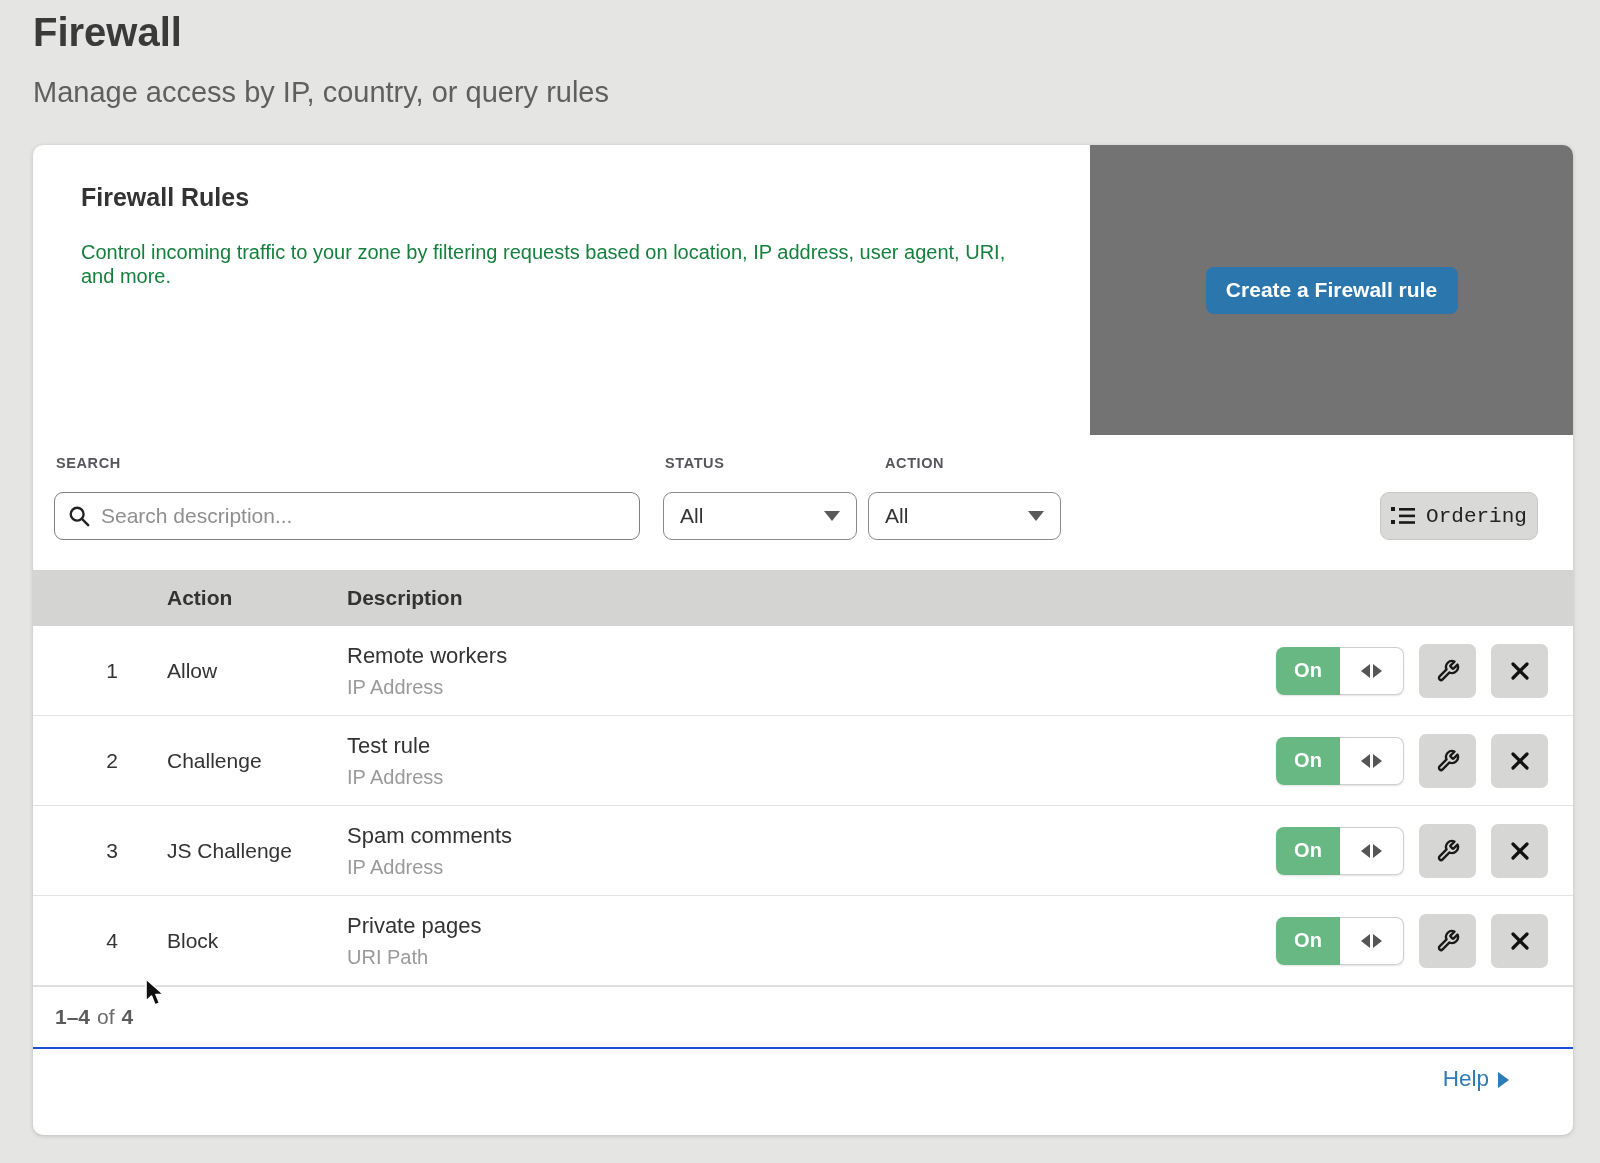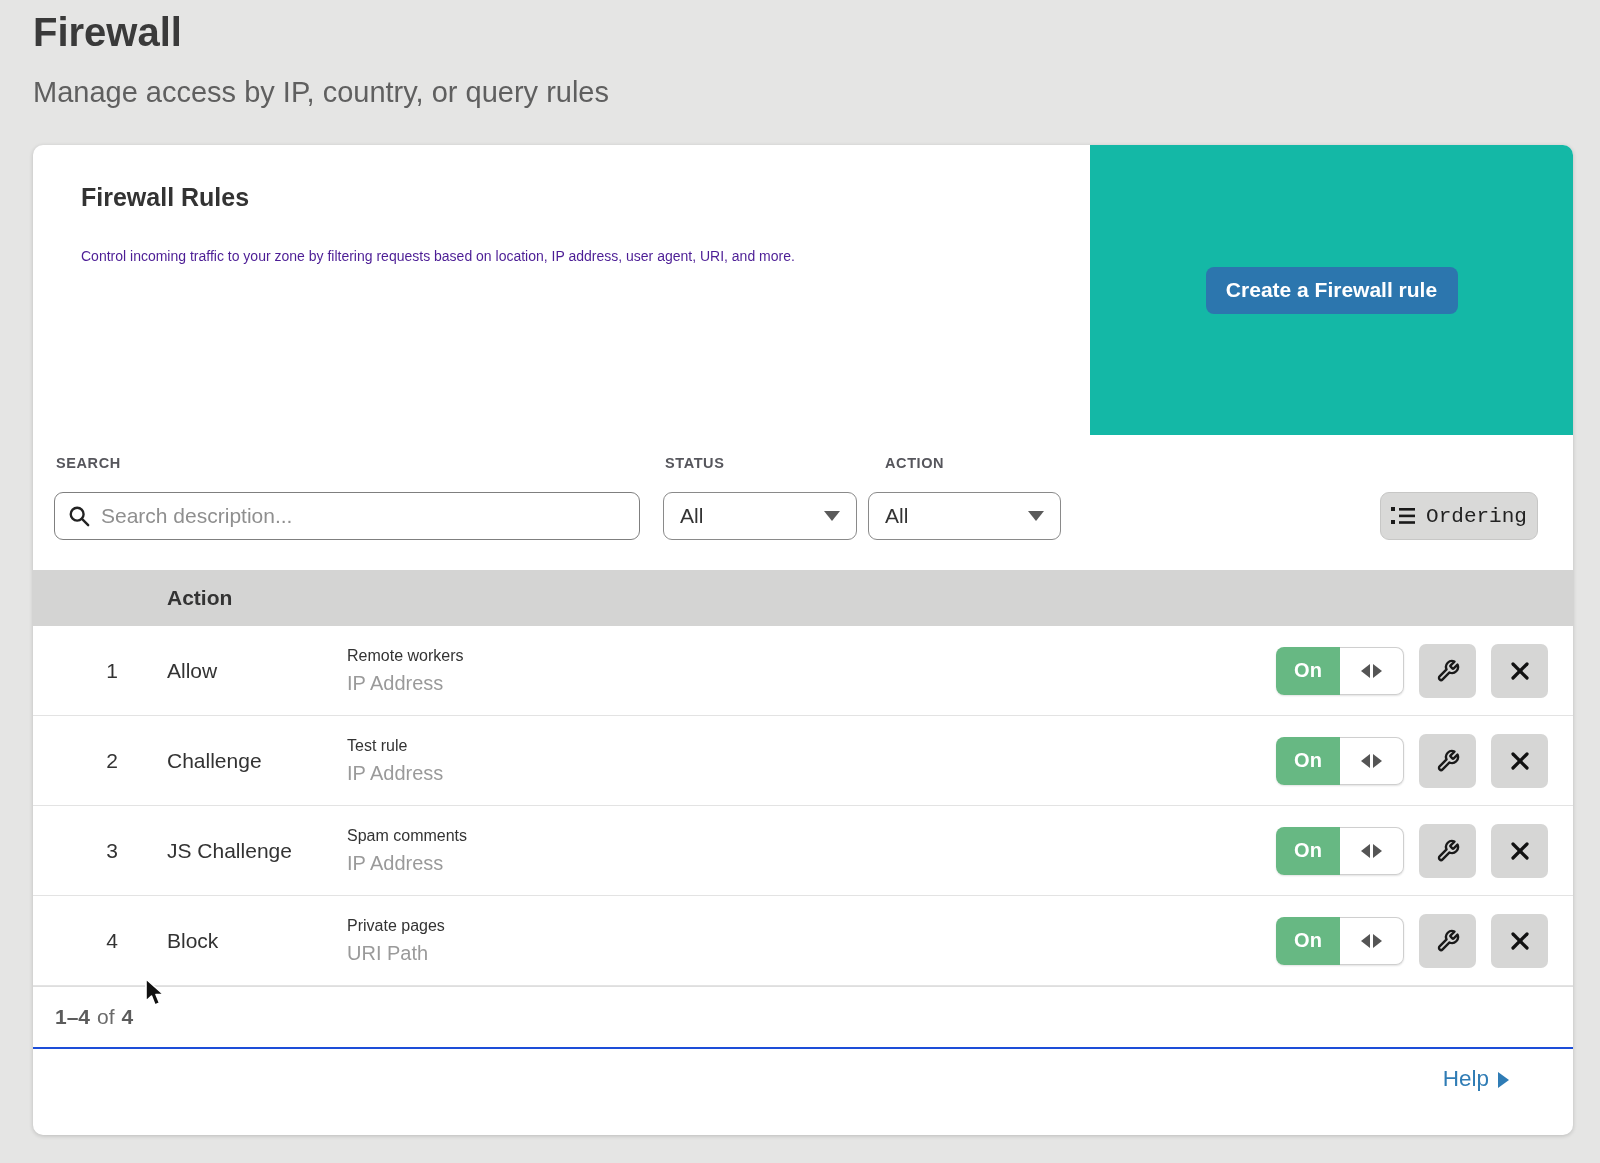--- a/index.html
+++ b/index.html
@@ -19,24 +19,24 @@
   .card {
     position:absolute; left:33px; top:145px; width:1540px; height:990px;
     background:#ffffff; border-radius:10px;
     box-shadow:0 1px 4px rgba(0,0,0,.18);
   }
 
   
   .card-top { display:flex; height:290px; }
   .rules-info { width:1057px; padding:38px 60px 0 48px; }
   .rules-heading { font-size:25px; font-weight:700; color:#333; margin:0 0 28px 0; }
-  .rules-desc { font-size:14px; color:#4c1d95; line-height:32px; max-width:945px; margin:0; }
+  .rules-desc { font-size:20px; color:#15803d; line-height:24px; max-width:945px; margin:0; }
   .rules-usage { font-size:21.5px; font-weight:700; color:#333; margin-top:36px; }
   .create-panel {
-    width:483px; background:#14b8a6; border-radius:0 10px 0 0;
+    width:483px; background:#737373; border-radius:0 10px 0 0;
     display:flex; align-items:center; justify-content:center;
   }
   .create-btn {
     background:var(--accent-blue,#2c76ae); color:#fff; border:none; cursor:pointer;
     width:252px; height:47px; border-radius:8px;
     font-size:21px; font-weight:600; font-family:inherit;
   }
 
   
   .filter-bar { position:relative; height:135px; }
@@ -76,21 +76,21 @@
     font-size:21px; font-weight:700; color:#333;
   }
   .cell-num { width:85px; text-align:right; flex:none; }
   .cell-action { width:158px; margin-left:49px; flex:none; }
   .cell-desc { flex:1; margin-left:22px; min-width:0; }
   .trow {
     display:flex; align-items:center; height:90px; border-bottom:1px solid #e3e3e3;
     font-size:21px; color:#333; background:#fff;
   }
   .trow:last-of-type { height:116px; border-bottom:none; }
-  .desc-title { font-size:16px; color:#333; }
+  .desc-title { font-size:22px; color:#333; }
   .desc-sub { font-size:20px; color:#9a9a9a; margin-top:7px; }
   .row-controls { margin-left:auto; margin-right:25px; display:flex; align-items:center; gap:15px; }
   .toggle { display:flex; height:48px; border-radius:8px; box-shadow:0 1px 2px rgba(0,0,0,.12); }
   .toggle-on {
     width:64px; background:var(--toggle-green,#67b883); color:#fff;
     display:flex; align-items:center; justify-content:center;
     font-size:20px; font-weight:600; border-radius:8px 0 0 8px; cursor:pointer;
   }
   .toggle-arrows {
     width:64px; background:#fff; border:1px solid #cfcfcf; border-left:none;
@@ -173,20 +173,21 @@
         <rect x="0" y="14" width="4" height="4"></rect>
           <rect x="8" y="15.2" width="16" height="2.6"></rect>
       </svg>
       <span>Ordering</span>
     </button>
   </div>
 
   <div class="thead">
     <div class="cell-num"></div>
     <div class="cell-action">Action</div>
+    <div class="cell-desc">Description</div>
   </div>
 
   <div class="trow">
     <div class="cell-num">1</div>
     <div class="cell-action">Allow</div>
     <div class="cell-desc">
       <div class="desc-title">Remote workers</div>
       <div class="desc-sub">IP Address</div>
     </div>
     <div class="row-controls">

